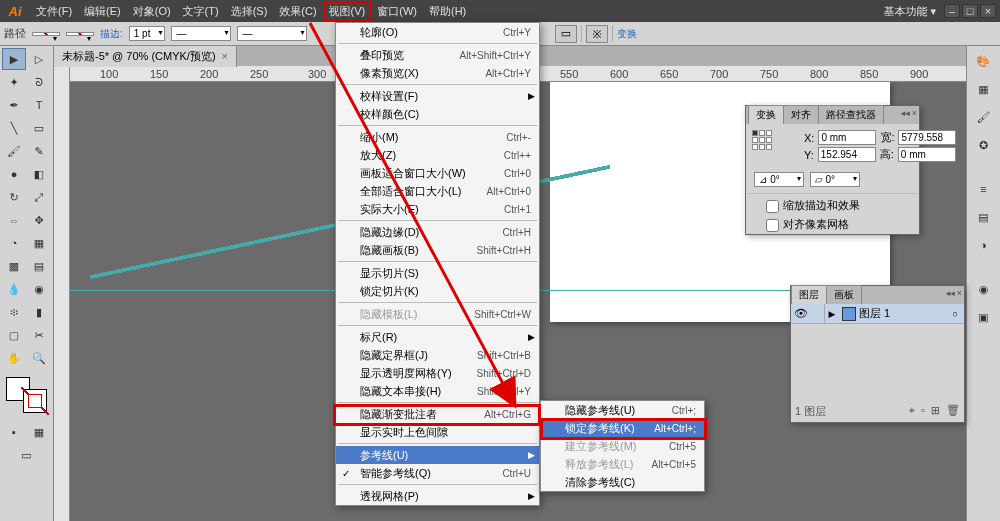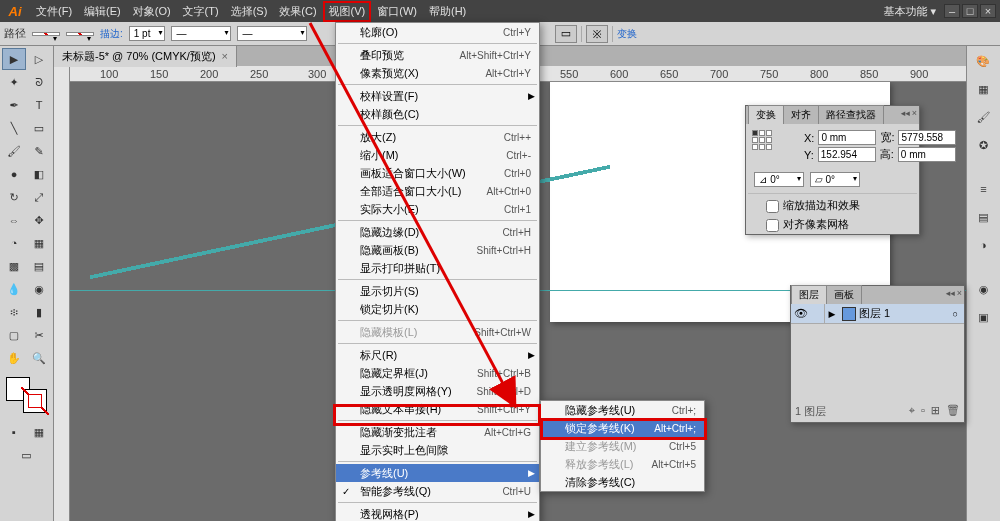--- a/index.html
+++ b/index.html
@@ -217,50 +217,47 @@
     <div class="dd-sep"></div>
     <div class="dd-row">
       <span>校样设置(F)</span>
       <span class="sub">▶</span>
     </div>
     <div class="dd-row">
       <span>校样颜色(C)</span>
     </div>
     <div class="dd-sep"></div>
     <div class="dd-row">
+      <span>缩小(M)</span>
+      <span class="sc">Ctrl+-</span>
+    </div>
+    <div class="dd-row">
       <span>放大(Z)</span>
       <span class="sc">Ctrl++</span>
     </div>
     <div class="dd-row">
-      <span>缩小(M)</span>
-      <span class="sc">Ctrl+-</span>
-    </div>
-    <div class="dd-row">
       <span>画板适合窗口大小(W)</span>
       <span class="sc">Ctrl+0</span>
     </div>
     <div class="dd-row">
       <span>全部适合窗口大小(L)</span>
       <span class="sc">Alt+Ctrl+0</span>
     </div>
     <div class="dd-row">
       <span>实际大小(E)</span>
       <span class="sc">Ctrl+1</span>
     </div>
     <div class="dd-sep"></div>
     <div class="dd-row">
       <span>隐藏边缘(D)</span>
       <span class="sc">Ctrl+H</span>
     </div>
     <div class="dd-row">
       <span>隐藏画板(B)</span>
       <span class="sc">Shift+Ctrl+H</span>
-    </div>
-    <div class="dd-row">
-      <span>显示打印拼贴(T)</span>
     </div>
     <div class="dd-sep"></div>
     <div class="dd-row">
       <span>显示切片(S)</span>
     </div>
     <div class="dd-row">
       <span>锁定切片(K)</span>
     </div>
     <div class="dd-sep"></div>
     <div class="dd-row dis">

